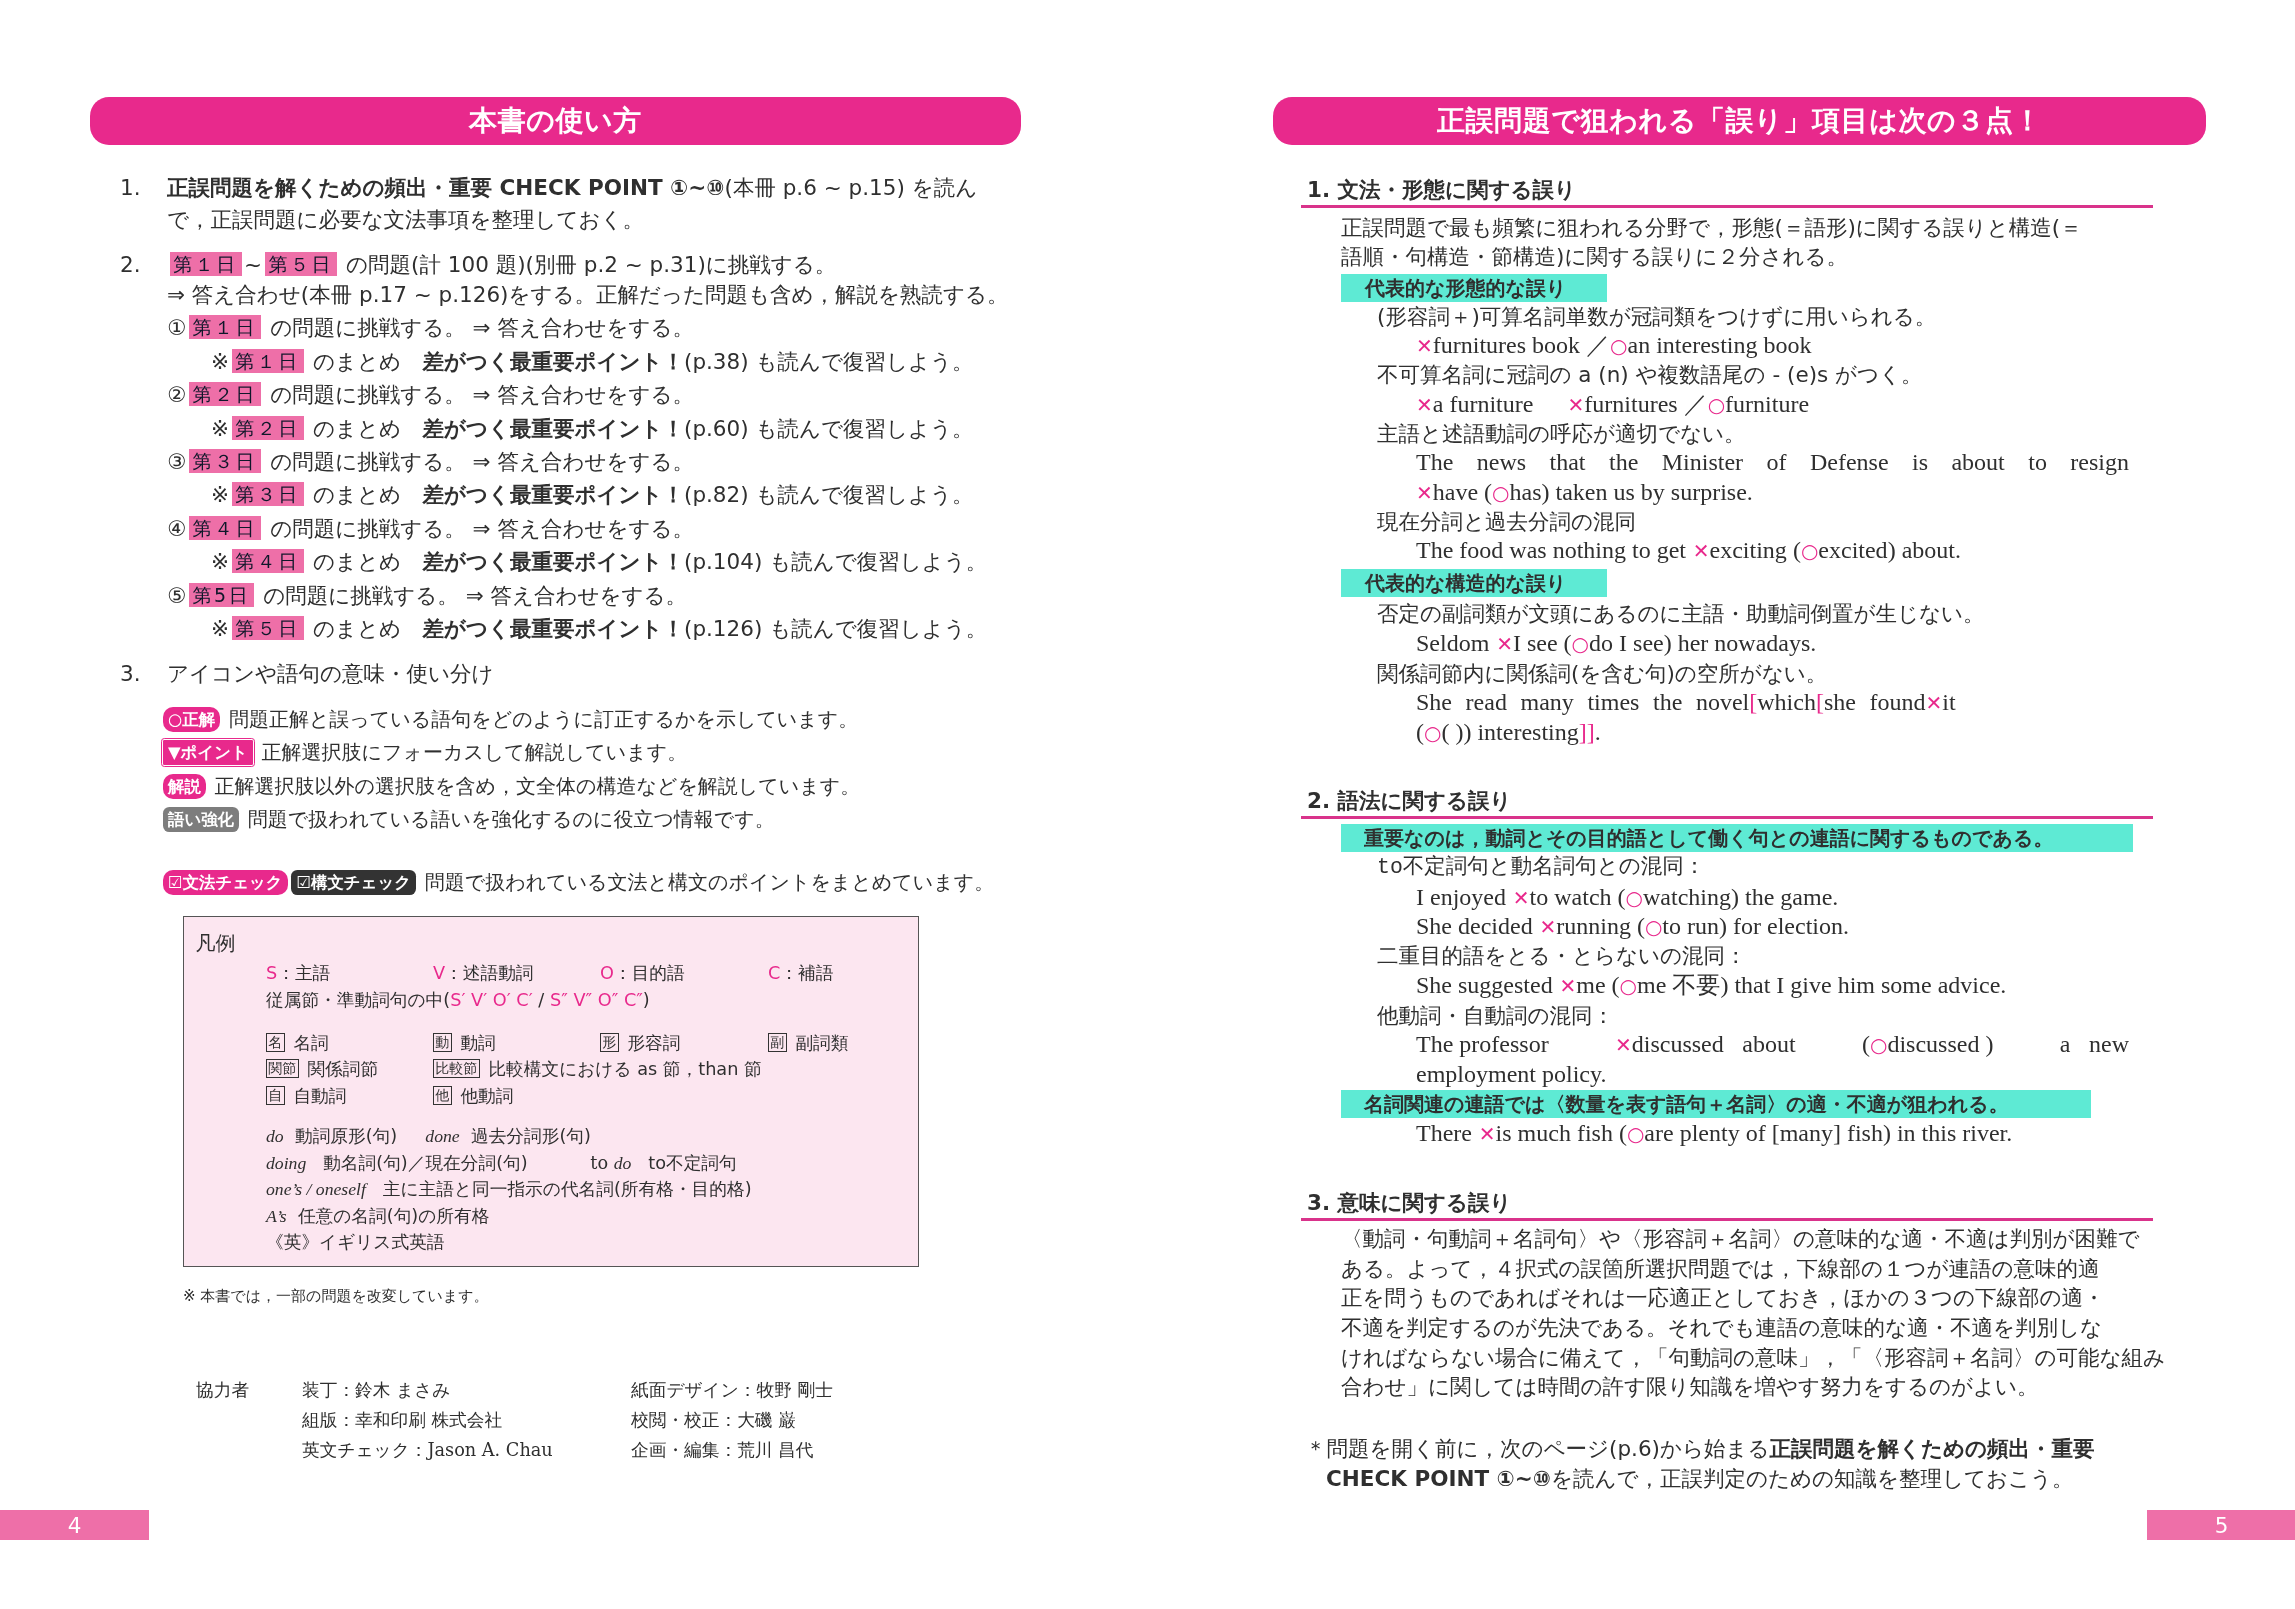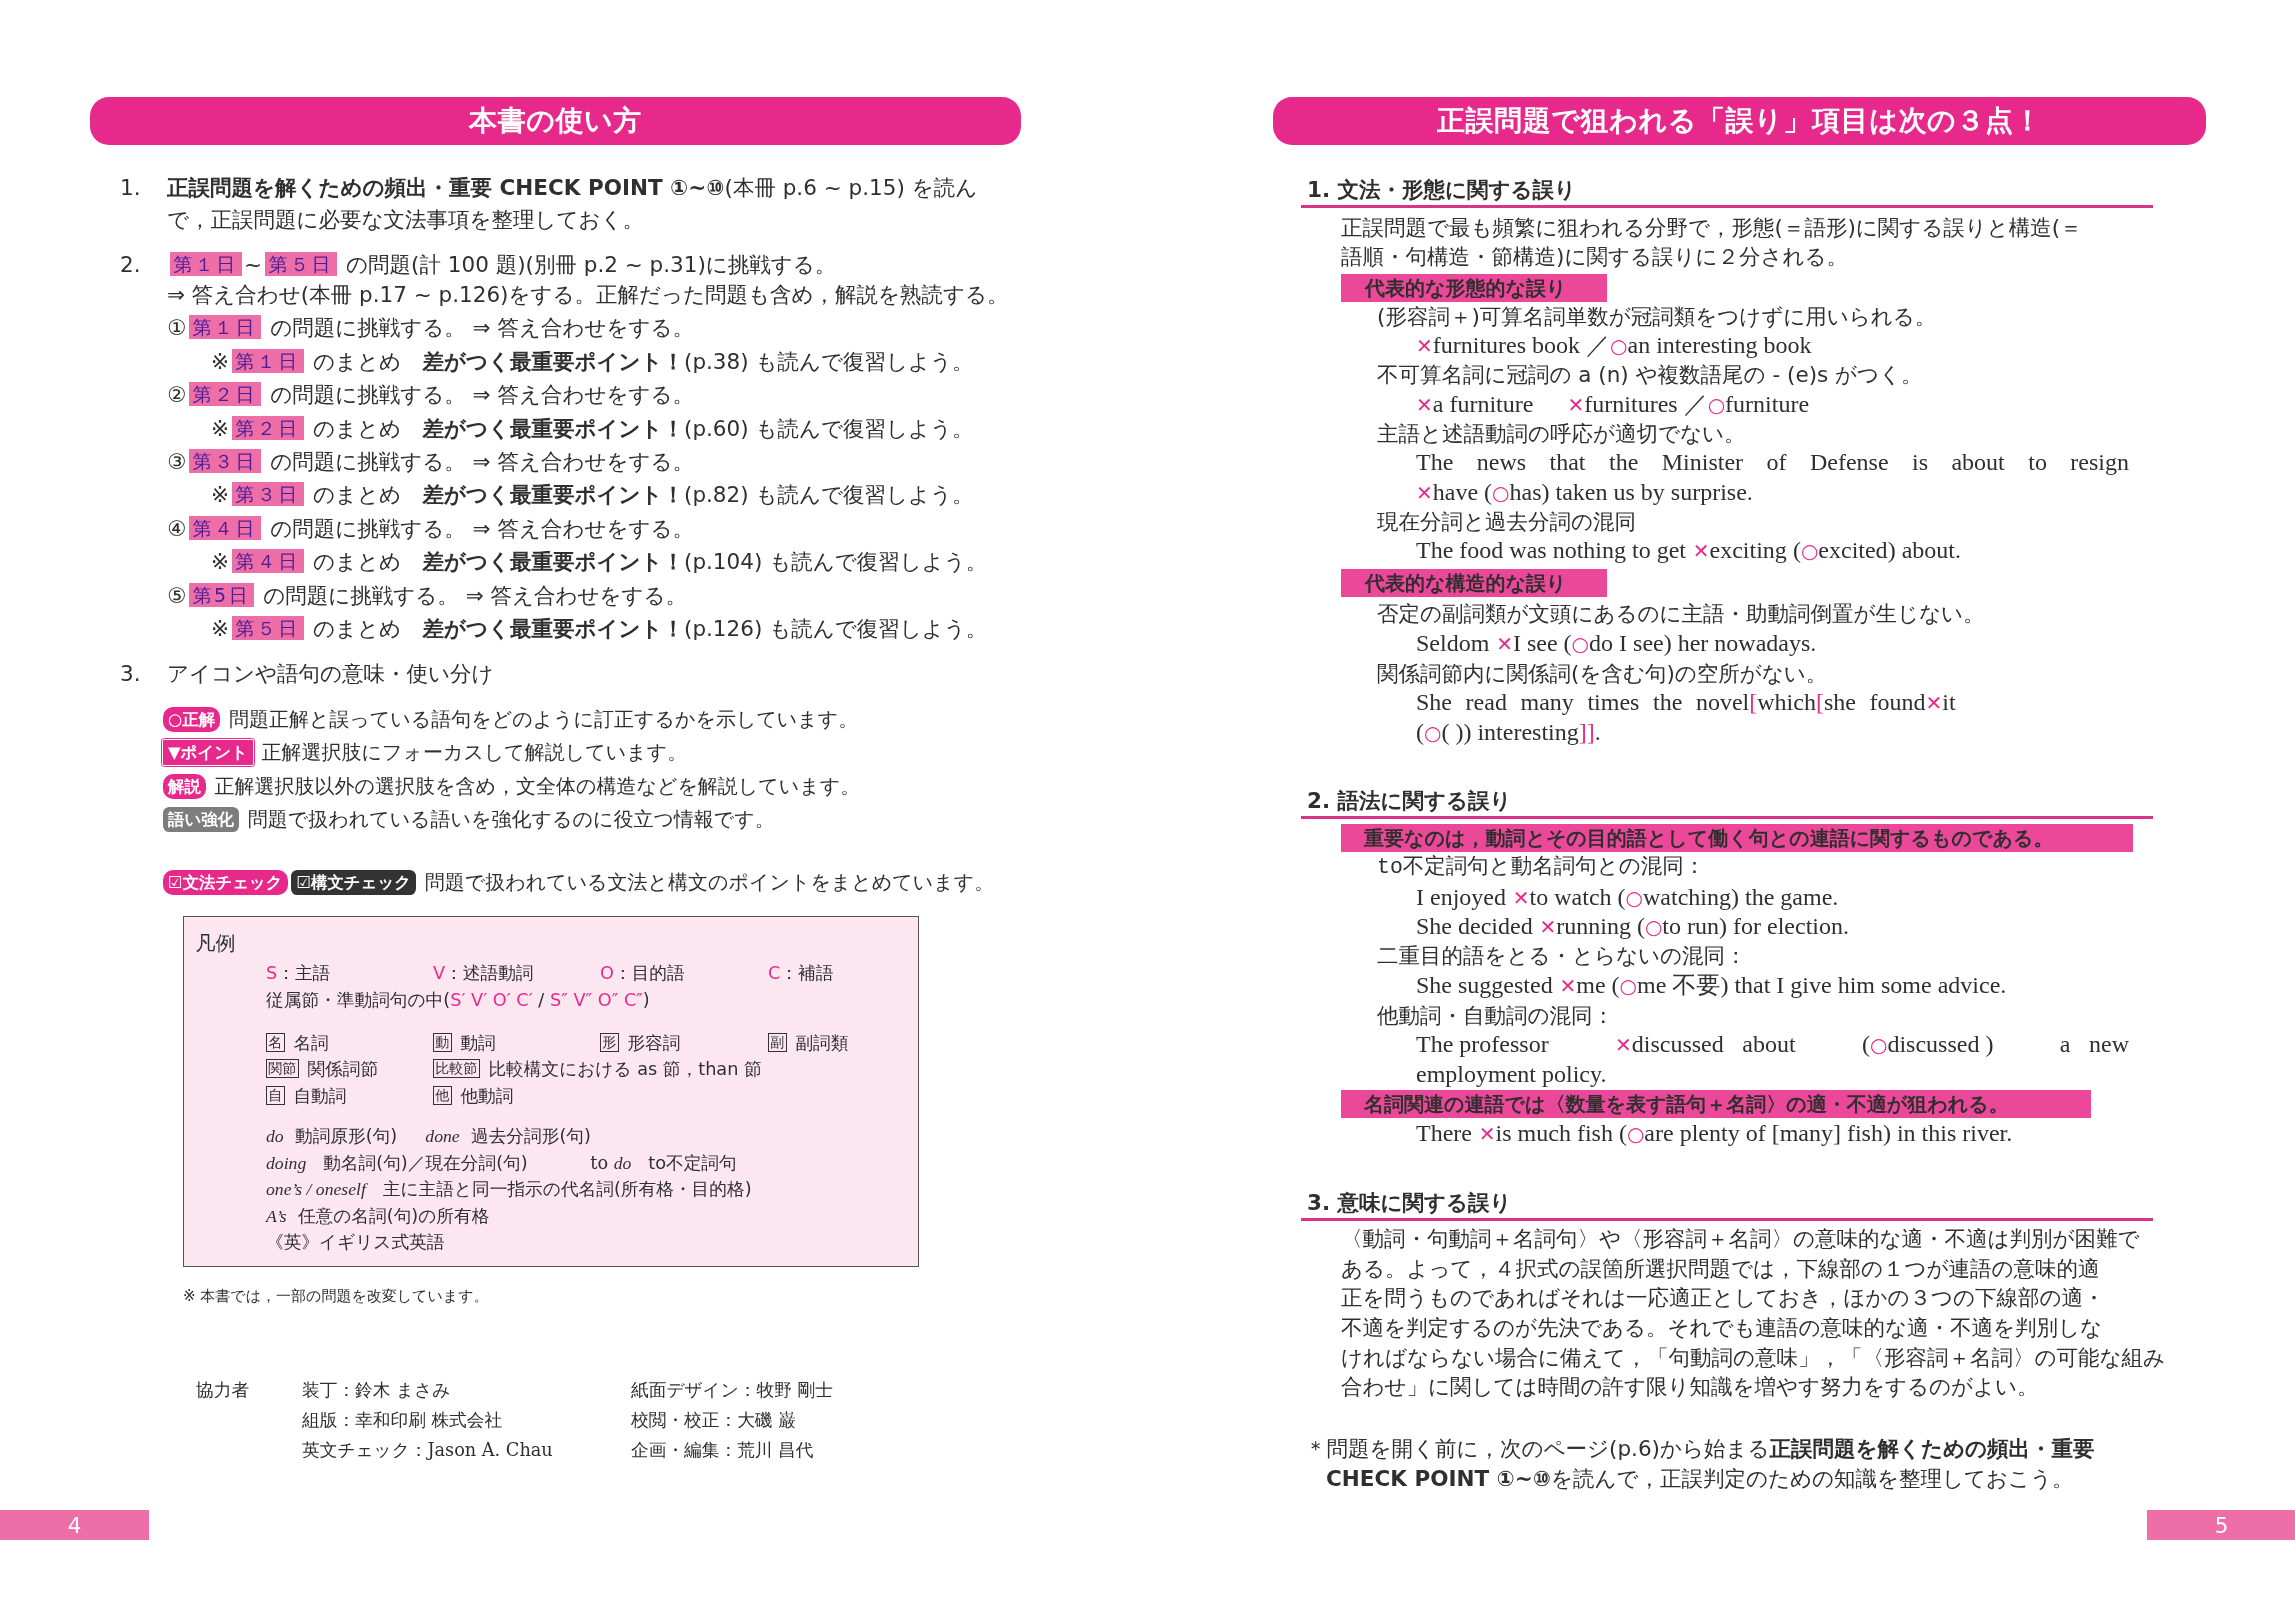--- a/index.html
+++ b/index.html
@@ -10,21 +10,21 @@
   }
   .abs { position: absolute; white-space: nowrap; }
   .hdr {
     position: absolute; top: 97px; height: 48px; border-radius: 19px;
     background: #E8298C; color: #fff; font-weight: bold; font-size: 28px;
     display: flex; align-items: center; justify-content: center; letter-spacing: 0.6px;
   }
   .line { font-size: 21.5px; line-height: 28px; }
   .b { font-weight: bold; }
   .tag {
-    display: inline-block; background: #EE6FA8; color: #4c1d95;
+    display: inline-block; background: #EE6FA8; color: #0f172a;
     font-size: 19px; line-height: 24px; padding: 0 3.8px; margin: 0 2.5px;
     letter-spacing: 2.5px; vertical-align: 1.3px;
   }
   .num { display: inline-block; width: 47px; }
   .icon-badge {
     display: inline-block; font-size: 16.4px; font-weight: bold; color: #fff;
     padding: 0 5px; line-height: 25px; border-radius: 10px; margin-right: 8.8px;
     vertical-align: 1.3px;
   }
   .ib-pink { background: #E8298C; }
@@ -43,21 +43,21 @@
   .pagenum {
     position: absolute; top: 1510px; height: 30px; background: #EE6FA8; color: #fff;
     font-size: 21.5px; display: flex; align-items: center; justify-content: center;
   }
   .sec-h { position: absolute; left: 1307px; font-size: 21.5px; font-weight: bold; }
   .sec-ul { position: absolute; left: 1301px; width: 852px; height: 2.5px; background: #D9338B; }
   .r { position: absolute; font-size: 21.5px; line-height: 29px; white-space: nowrap; }
   .en { font-family: "Liberation Serif", "DejaVu Serif", serif; font-size: 24px; }
   .x { color: #E8298C; font-weight: bold; font-family: "DejaVu Sans", sans-serif; font-size: 20px; }
   .o { color: #E8298C; font-family: "DejaVu Sans", sans-serif; font-size: 20px; }
-  .hl { position: absolute; background: #ec4899; font-size: 20px; font-weight: bold; line-height: 28px; padding: 0 0 0 23px; white-space: nowrap; }
+  .hl { position: absolute; background: #5eead4; font-size: 20px; font-weight: bold; line-height: 28px; padding: 0 0 0 23px; white-space: nowrap; }
   .justify { text-align: justify; text-align-last: justify; white-space: normal; }
   .credit { position: absolute; font-size: 17.7px; line-height: 23px; white-space: nowrap; }
 </style>
 </head>
 <body>
 
 <div class="hdr" style="left:90px; width:931px;">
   <span>本書の使い方</span>
 </div>
 

